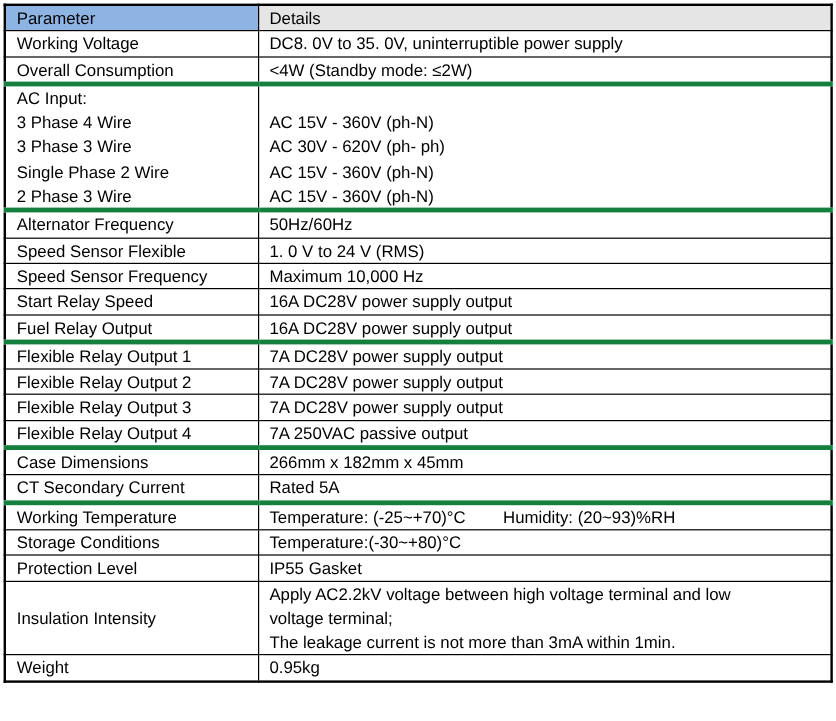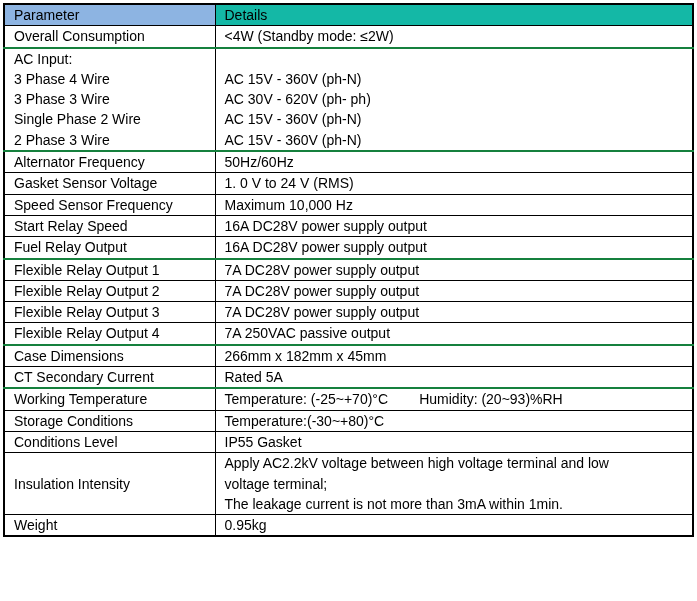--- a/index.html
+++ b/index.html
@@ -36,39 +36,43 @@
     vertical-align: middle;
     padding: 0 9px;
     white-space: pre-wrap;
     overflow: hidden;
   }
   table.spec-table thead th {
     background: #8DB4E2;
     height: 20px;
   }
   table.spec-table tr.group-start td {
-    border-top: 2px solid #15803d;
+    border-top: 4px solid #15803d;
   }
 </style>
 </head>
 <body>
 
 <div class="page">
   <table class="spec-table">
     <colgroup>
       <col class="param-col">
       <col class="details-col">
     </colgroup>
     <thead>
       <tr>
         <th style="background: rgb(141, 180, 226);">Parameter</th>
-        <th style="background: #14b8a6;">Details</th>
+        <th style="background: #e5e5e5;">Details</th>
       </tr>
     </thead>
     <tbody id="spec-body">
+        <tr>
+          <td>Working Voltage</td>
+          <td>DC8. 0V to 35. 0V, uninterruptible power supply</td>
+        </tr>
         <tr>
           <td>Overall Consumption</td>
           <td>&lt;4W (Standby mode: ≤2W)</td>
         </tr>
         <tr class="group-start">
           <td>AC Input:
 3 Phase 4 Wire
 3 Phase 3 Wire
 Single Phase 2 Wire
 2 Phase 3 Wire</td>
@@ -76,21 +80,21 @@
 AC 15V - 360V (ph-N)
 AC 30V - 620V (ph- ph)
 AC 15V - 360V (ph-N)
 AC 15V - 360V (ph-N)</td>
         </tr>
         <tr class="group-start">
           <td>Alternator Frequency</td>
           <td>50Hz/60Hz</td>
         </tr>
         <tr>
-          <td>Gasket Sensor Voltage</td>
+          <td>Speed Sensor Flexible</td>
           <td>1. 0 V to 24 V (RMS)</td>
         </tr>
         <tr>
           <td>Speed Sensor Frequency</td>
           <td>Maximum 10,000 Hz</td>
         </tr>
         <tr>
           <td>Start Relay Speed</td>
           <td>16A DC28V power supply output</td>
         </tr>
@@ -124,21 +128,21 @@
         </tr>
         <tr class="group-start">
           <td>Working Temperature</td>
           <td>Temperature: (-25~+70)°C        Humidity: (20~93)%RH</td>
         </tr>
         <tr>
           <td>Storage Conditions</td>
           <td>Temperature:(-30~+80)°C</td>
         </tr>
         <tr>
-          <td>Conditions Level</td>
+          <td>Protection Level</td>
           <td>IP55 Gasket</td>
         </tr>
         <tr>
           <td>Insulation Intensity</td>
           <td>Apply AC2.2kV voltage between high voltage terminal and low
 voltage terminal;
 The leakage current is not more than 3mA within 1min.</td>
         </tr>
         <tr>
           <td>Weight</td>

